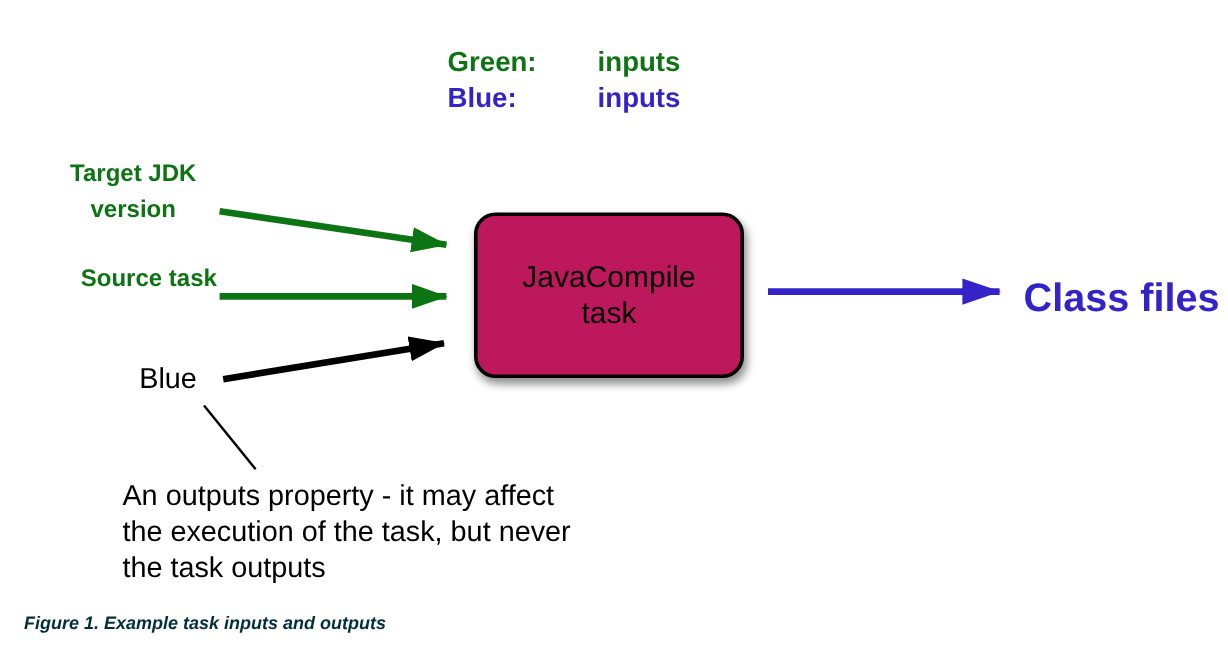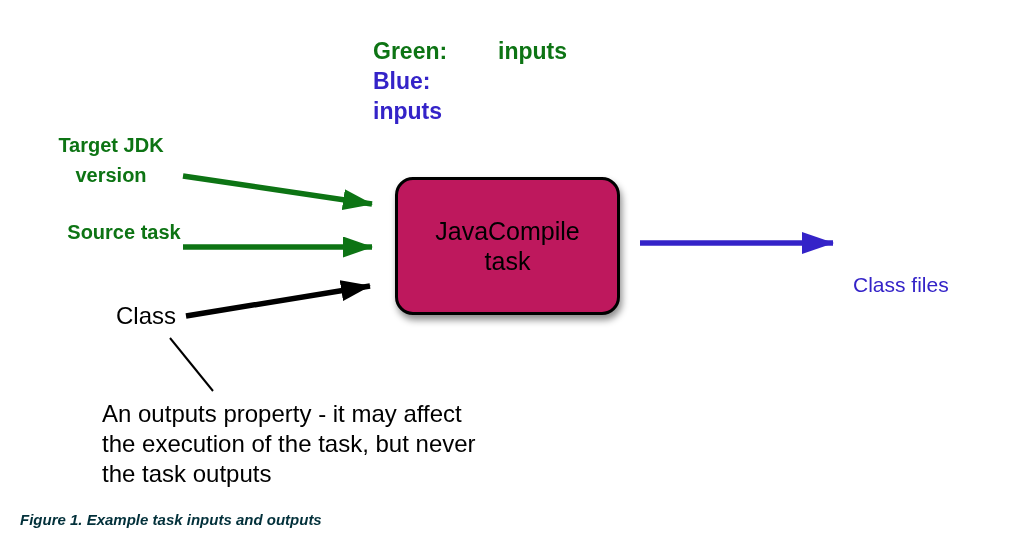--- a/index.html
+++ b/index.html
@@ -25,21 +25,21 @@
 
   
   .legend {
     left: 373px; top: 36px;
     font-size: 23px; font-weight: bold;
     line-height: 30px;
   }
   .legend-row { display: flex; }
   .legend-key { width: 125px; }
   .green-text { color: var(--input-green); }
-  .blue-text  { color: var(--output-blue); flex-direction: column; }
+  .blue-text  { color: var(--output-blue); }
 
   
   .input-label {
     font-size: 20px; font-weight: bold;
     color: var(--input-green);
     text-align: center;
     line-height: 30px;
   }
   .label-target { left: 24px;  top: 130px; width: 174px; }
   .label-source { left: 37px;  top: 217px; width: 174px; }
@@ -61,24 +61,23 @@
   .task-box-label {
     width: 165px;
     font-size: 25px; line-height: 30px;
     text-align: center;
     color: var(--ink-black);
   }
 
   
   .label-output {
     left: 853px; top: 229px;
-    font-size: 21px; font-weight: normal;
+    font-size: 33px; font-weight: bold;
     color: var(--output-blue);
     white-space: nowrap;
-    margin-top: 44px;
   }
 
   
   .note {
     left: 102px; top: 399px;
     font-size: 24px; line-height: 30px;
     color: var(--ink-black);
   }
 
   
@@ -140,21 +139,21 @@
     <div class="legend-row blue-text">
       <span class="legend-key">Blue:</span>
       <span class="legend-value">inputs</span>
     </div>
   </div>
 
   <div class="abs input-label label-target">Target JDK version</div>
 
   <div class="abs input-label label-source">Source task</div>
 
-  <div class="abs label-fork">Class</div>
+  <div class="abs label-fork">Blue</div>
 
   <div class="abs task-box">
     <div class="task-box-label">JavaCompile task</div>
   </div>
 
   <div class="abs label-output">Class files</div>
 
   <div class="abs note">
     <div>An outputs property - it may affect</div>
     <div>the execution of the task, but never</div>

